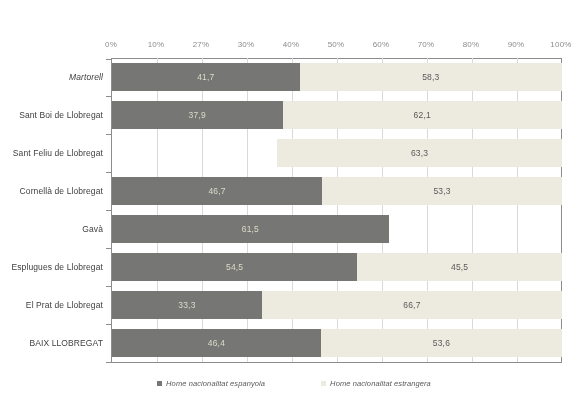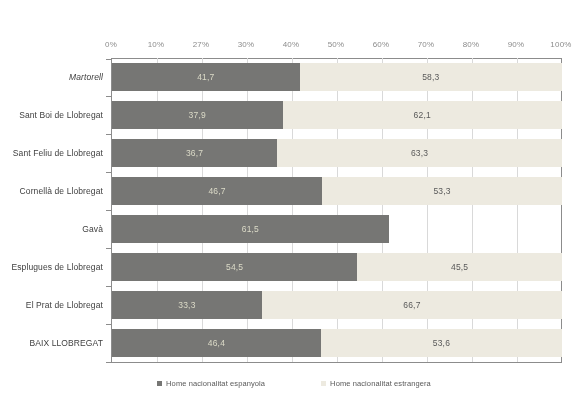--- a/index.html
+++ b/index.html
@@ -150,21 +150,21 @@
     white-space: nowrap;
   }
   .legend-swatch {
     width: 5px;
     height: 5px;
     display: inline-block;
     flex: 0 0 auto;
   }
   .legend-swatch.a { background: #767674; }
   .legend-swatch.b { background: #edeae0; }
-  .legend-text { letter-spacing: 0.1px; }
+  .legend-text { letter-spacing: 0.1px; font-style: italic; }
 </style>
 </head>
 <body>
 
 <div id="chart-root">
 
   <div id="x-tick-labels">
       <div class="x-tick-label" style="left: 111px;">0%</div>
       <div class="x-tick-label" style="left: 156px;">10%</div>
       <div class="x-tick-label" style="left: 201px;">27%</div>
@@ -228,23 +228,20 @@
         </div>
         <div class="row" style="top: 43px;">
           <div class="seg seg-a" style="left: 0px; width: 170.55px;">
             <span class="val">37,9</span>
           </div>
           <div class="seg seg-b" style="left: 170.55px; width: 279.45px;">
             <span class="val">62,1</span>
           </div>
         </div>
         <div class="row" style="top: 81px;">
-          <div class="seg seg-a" style="left: 0px; width: 165.15px;">
-            <span class="val">36,7</span>
-          </div>
           <div class="seg seg-b" style="left: 165.15px; width: 284.85px;">
             <span class="val">63,3</span>
           </div>
         </div>
         <div class="row" style="top: 119px;">
           <div class="seg seg-a" style="left: 0px; width: 210.15px;">
             <span class="val">46,7</span>
           </div>
           <div class="seg seg-b" style="left: 210.15px; width: 239.85px;">
             <span class="val">53,3</span>

